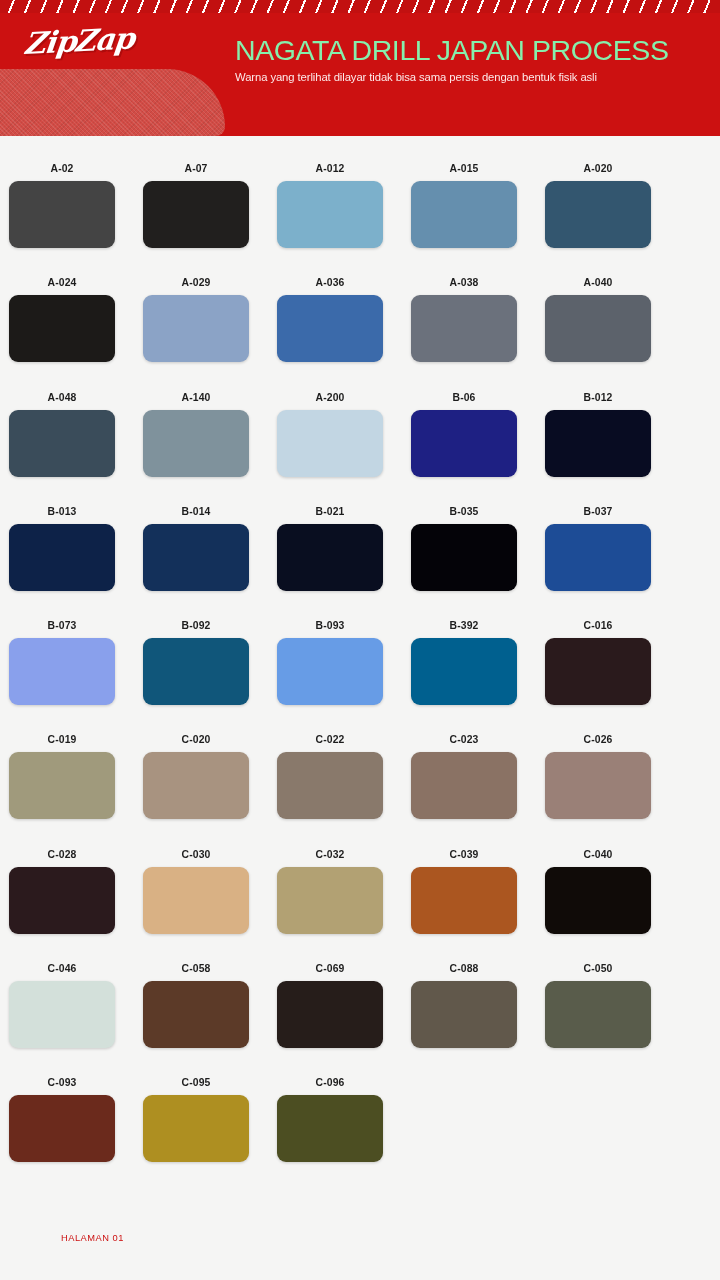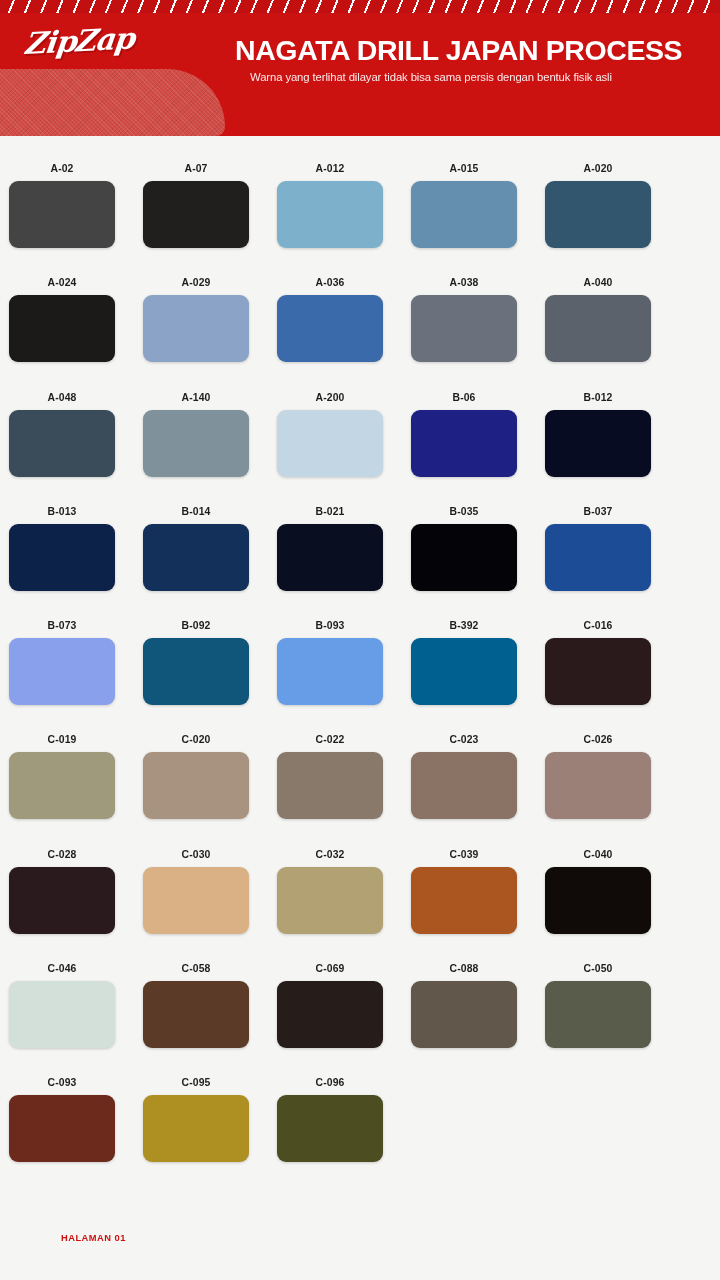--- a/index.html
+++ b/index.html
@@ -72,33 +72,32 @@
     white-space:nowrap;
     line-height:46px;
   }
   .title-block {
     position:absolute;
     left:235px; top:36px;
     width:470px;
   }
   .main-title {
     font-size:28.5px;
-    font-weight:bold;
-    color:#ffffff;
+    font-weight:normal;
+    color:#86efac;
     letter-spacing:-0.4px;
     line-height:1.05;
     white-space:nowrap;
   }
   .subtitle {
     margin-top:5px;
     font-size:11.3px;
     color:#fdeaea;
     letter-spacing:-0.1px;
     white-space:nowrap;
-    margin-left:15px;
   }
 
   
   .swatch-grid {
     position:absolute;
     top:160px; left:0;
     width:660px;
     display:grid;
     grid-template-columns:repeat(5, 134px);
     justify-content:center;
@@ -128,21 +127,21 @@
     box-shadow:0 1px 3px rgba(0,0,0,.18);
   }
 
   
   .footer {
     position:absolute;
     left:61px; bottom:35px;
   }
   .footer-text {
     font-size:9.3px;
-    font-weight:bold;
+    font-weight:normal;
     color:#cc1111;
     letter-spacing:0.5px;
   }
 </style>
 </head>
 <body style="background: rgb(245, 245, 244);">
 
 <div class="header" style="background: rgb(204, 17, 17);">
   <div class="stripe-band"></div>
   <div class="fabric-panel" style="background: rgb(210, 75, 69);"></div>

